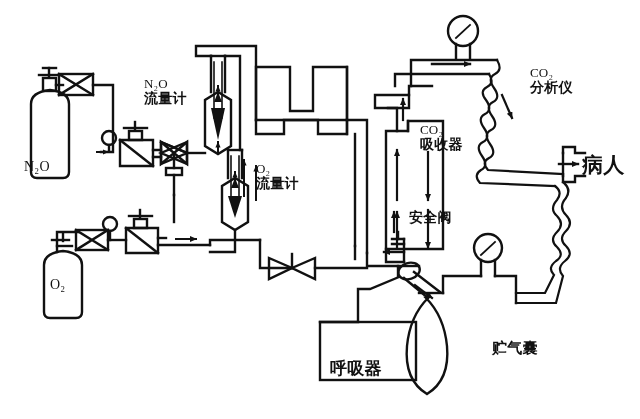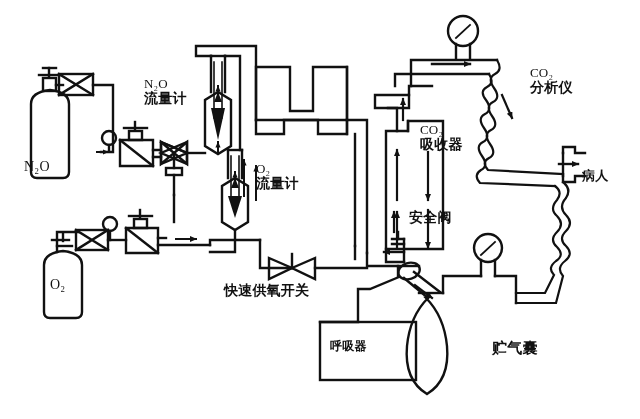--- a/index.html
+++ b/index.html
@@ -316,23 +316,22 @@
   <span class="lbl stack" style="left:420px; top:123px;">
     <span class="r1">CO₂</span>
     <span class="r2 cn">吸收器</span>
   </span>
 
   <span class="lbl stack" style="left:530px; top:66px;">
     <span class="r1">CO₂</span>
     <span class="r2 cn">分析仪</span>
   </span>
 
-  <span class="lbl cn" style="left:582px; top:169px; font-size:13px;"><span>病人</span></span>
+  <span class="lbl cn" style="left:582px; top:154px; font-size:21px;"><span>病人</span></span>
 
   <span class="lbl cn" style="left:409px; top:211px; font-size:14px;font-family:Liberation Mono, monospace;"><span>安全阀</span></span>
 
-  <span class="lbl cn" style="left:224px; top:283px; font-size:14px;"><span>快速供氧开关</span></span>
-
-  <span class="lbl cn" style="left:330px; top:340px; font-size:12px;"><span>呼吸器</span></span>
+
+  <span class="lbl cn" style="left:330px; top:360px; font-size:17px;"><span>呼吸器</span></span>
 
   <span class="lbl cn" style="left:466px; top:341px; font-size:15px;margin-left:26px;"><span>贮气囊</span></span>
 
 </div>
 
 </body></html>

